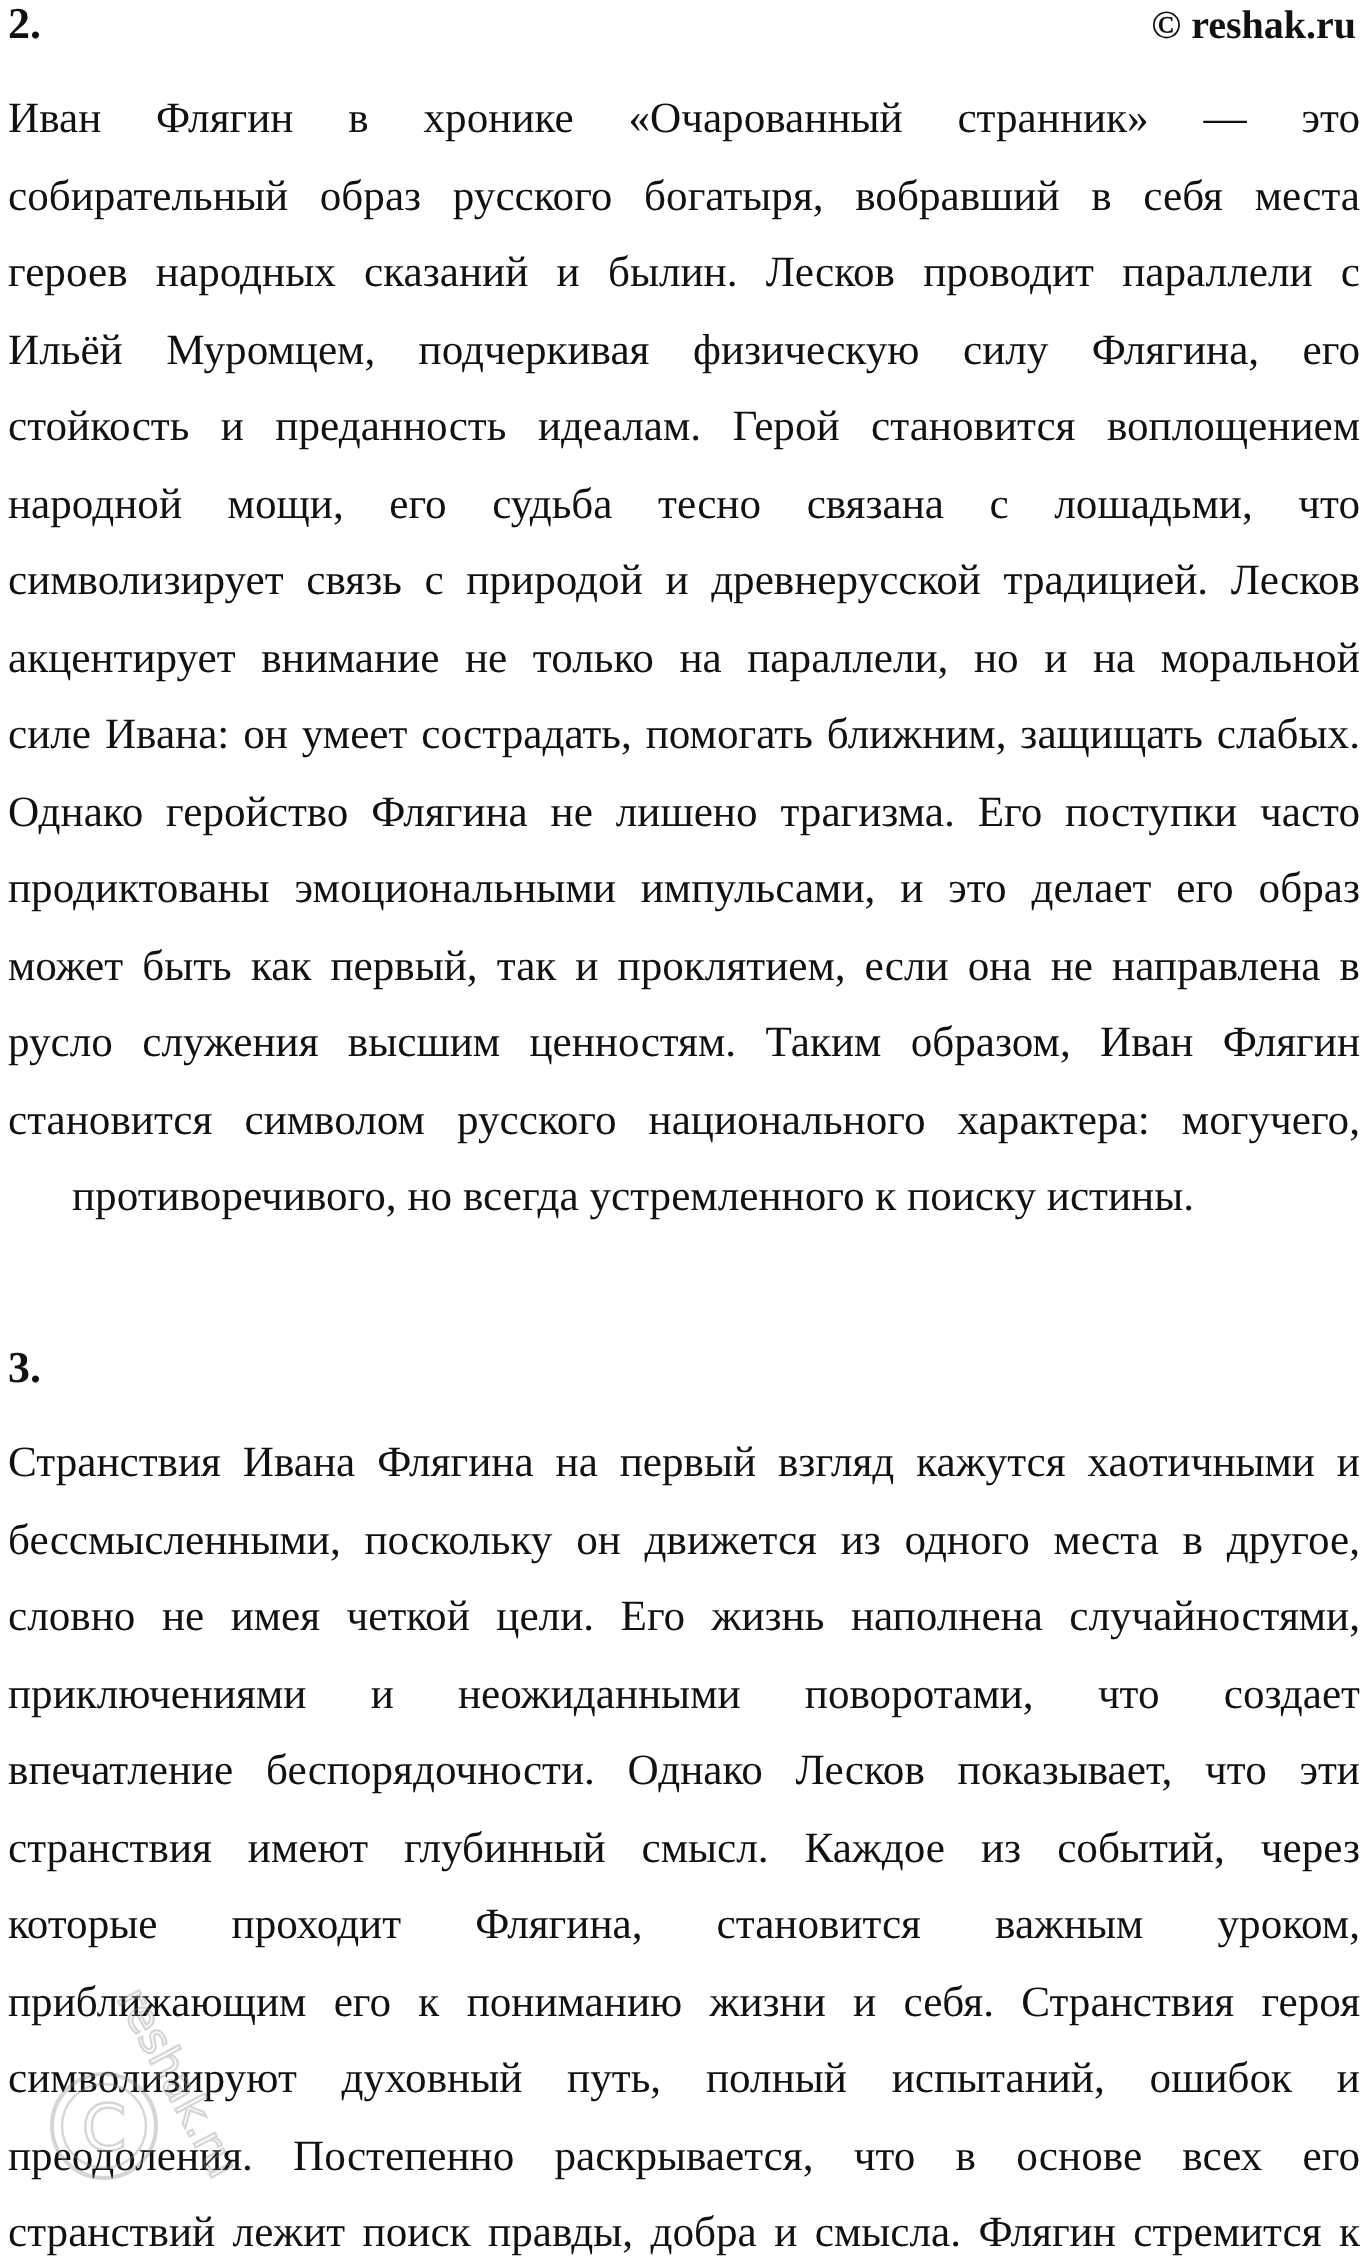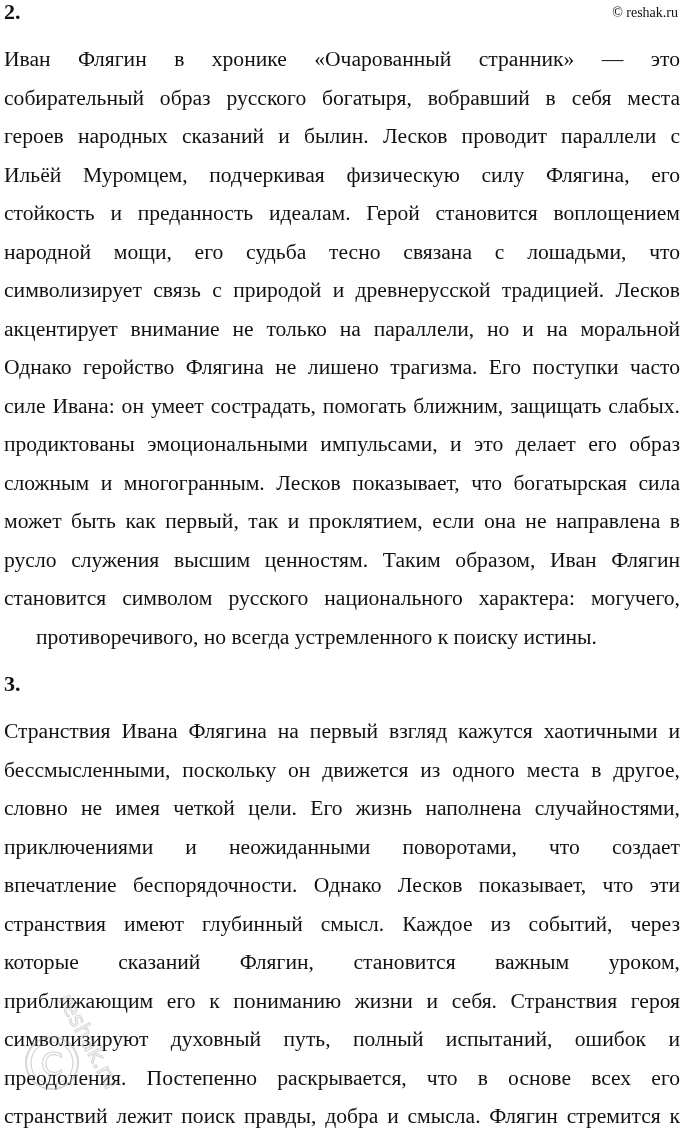--- a/index.html
+++ b/index.html
@@ -30,22 +30,23 @@
       left: 0;
       top: -1px;
       font-weight: bold;
       font-size: 22px;
       line-height: 26px;
     }
     .copyright {
       position: absolute;
       right: 2px;
       top: 0px;
-      font-size: 14px;
+      font-size: 20px;
       line-height: 26px;
+      font-weight: bold;
     }
     .paragraph {
       margin: 0;
       font-size: 21.6px;
       line-height: 38.5px;
       text-align: justify;
       text-align-last: left;
       word-spacing: 0px;
       text-decoration: underline;
     }
@@ -116,40 +117,39 @@
 
   <div class="paragraph p1">
     <span class="line"><span class="line-inner">Иван Флягин в хронике «Очарованный странник» — это</span></span>
     <span class="line"><span class="line-inner">собирательный образ русского богатыря, вобравший в себя места</span></span>
     <span class="line"><span class="line-inner">героев народных сказаний и былин. Лесков проводит параллели с</span></span>
     <span class="line"><span class="line-inner">Ильёй Муромцем, подчеркивая физическую силу Флягина, его</span></span>
     <span class="line"><span class="line-inner">стойкость и преданность идеалам. Герой становится воплощением</span></span>
     <span class="line"><span class="line-inner">народной мощи, его судьба тесно связана с лошадьми, что</span></span>
     <span class="line"><span class="line-inner">символизирует связь с природой и древнерусской традицией. Лесков</span></span>
     <span class="line"><span class="line-inner">акцентирует внимание не только на параллели, но и на моральной</span></span>
+    <span class="line"><span class="line-inner">силе Ивана: он умеет сострадать, помогать ближним, защищать слабых.</span></span>
     <span class="line"><span class="line-inner">Однако геройство Флягина не лишено трагизма. Его поступки часто</span></span>
-    <span class="line"><span class="line-inner">силе Ивана: он умеет сострадать, помогать ближним, защищать слабых.</span></span>
     <span class="line"><span class="line-inner">продиктованы эмоциональными импульсами, и это делает его образ</span></span>
-    <span class="line"><span class="line-inner">сложным и многогранным. Лесков показывает, что богатырская сила</span></span>
     <span class="line"><span class="line-inner">может быть как первый, так и проклятием, если она не направлена в</span></span>
     <span class="line"><span class="line-inner">русло служения высшим ценностям. Таким образом, Иван Флягин</span></span>
     <span class="line"><span class="line-inner">становится символом русского национального характера: могучего,</span></span>
     <span class="line last"><span class="line-inner">противоречивого, но всегда устремленного к поиску истины.</span></span>
   </div>
 
   <span class="section-number-3">3.</span>
 
   <div class="paragraph p2">
     <span class="line"><span class="line-inner">Странствия Ивана Флягина на первый взгляд кажутся хаотичными и</span></span>
     <span class="line"><span class="line-inner">бессмысленными, поскольку он движется из одного места в другое,</span></span>
     <span class="line"><span class="line-inner">словно не имея четкой цели. Его жизнь наполнена случайностями,</span></span>
     <span class="line"><span class="line-inner">приключениями и неожиданными поворотами, что создает</span></span>
     <span class="line"><span class="line-inner">впечатление беспорядочности. Однако Лесков показывает, что эти</span></span>
     <span class="line"><span class="line-inner">странствия имеют глубинный смысл. Каждое из событий, через</span></span>
-    <span class="line"><span class="line-inner">которые сказаний Флягин, становится важным уроком,</span></span>
+    <span class="line"><span class="line-inner">которые проходит Флягина, становится важным уроком,</span></span>
     <span class="line"><span class="line-inner">приближающим его к пониманию жизни и себя. Странствия героя</span></span>
     <span class="line"><span class="line-inner">символизируют духовный путь, полный испытаний, ошибок и</span></span>
     <span class="line"><span class="line-inner">преодоления. Постепенно раскрывается, что в основе всех его</span></span>
     <span class="line"><span class="line-inner">странствий лежит поиск правды, добра и смысла. Флягин стремится к</span></span>
   </div>
 
 </div>
 
 <div class="watermark">
   <svg viewBox="0 0 110 120" xmlns="http://www.w3.org/2000/svg">

